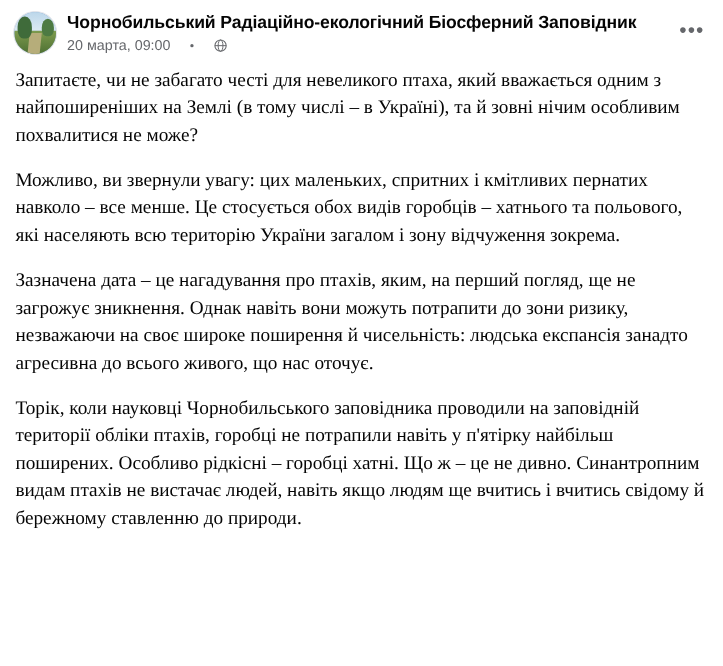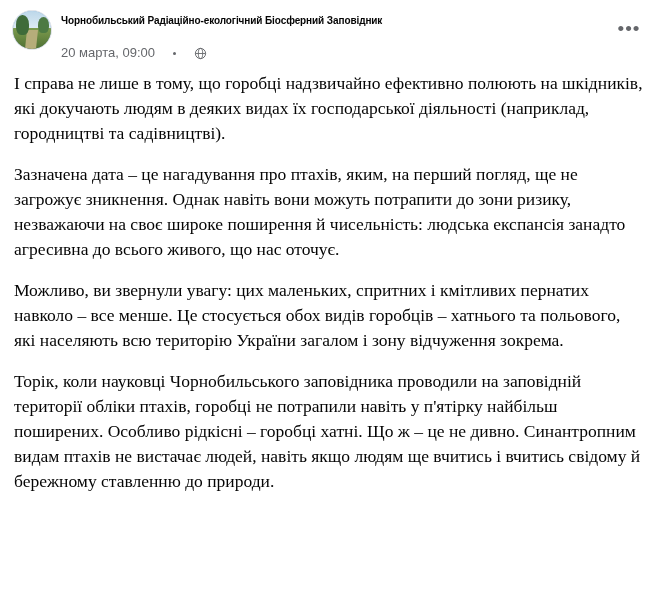--- a/index.html
+++ b/index.html
@@ -76,33 +76,33 @@
     height: 50%;
     background: #b6ad7a;
     transform: skewX(-6deg);
   }
   .header-text {
     flex: 1 1 auto;
     min-width: 0;
     padding-top: 1px;
   }
   .page-name {
-    font-size: 10px;
+    font-size: 16px;
     font-weight: bold;
     color: #050505;
     line-height: 19px;
     letter-spacing: -0.1px;
     white-space: nowrap;
     overflow: hidden;
   }
   .meta-row {
     display: flex;
     align-items: center;
     gap: 18px;
-    margin-top: 15px;
+    margin-top: 3px;
     font-size: 13px;
     color: #65676b;
     line-height: 16px;
   }
   .meta-dot {
     width: 3px;
     height: 3px;
     border-radius: 50%;
     background: #65676b;
     display: inline-block;
@@ -177,19 +177,19 @@
             <line x1="1.7" y1="8" x2="14.3" y2="8" stroke="#65676b" stroke-width="1.1"></line>
           </svg>
         </span>
       </div>
     </div>
 
     <button class="more-btn">•••</button>
   </div>
 
   <div class="post-body">
-    <p>І справа не лише в тому, що горобці надзвичайно ефективно полюють на шкідників, які докучають людям в деяких видах їх господарської діяльності (наприклад, городництві та садівництві).</p>
+    <p>Запитаєте, чи не забагато честі для невеликого птаха, який вважається одним з найпоширеніших на Землі (в тому числі – в Україні), та й зовні  нічим особливим похвалитися  не може?</p>
+    <p>Можливо, ви звернули увагу: цих маленьких, спритних і кмітливих пернатих навколо – все менше. Це стосується обох видів горобців – хатнього та польового, які населяють  всю територію України загалом і зону відчуження зокрема.</p>
     <p>Зазначена дата – це нагадування про птахів, яким, на перший погляд, ще не загрожує зникнення. Однак навіть вони можуть потрапити до зони ризику, незважаючи на своє широке поширення й чисельність: людська експансія занадто агресивна до всього живого, що нас оточує.</p>
-    <p>Можливо, ви звернули увагу: цих маленьких, спритних і кмітливих пернатих навколо – все менше. Це стосується обох видів горобців – хатнього та польового, які населяють  всю територію України загалом і зону відчуження зокрема.</p>
     <p>Торік, коли науковці Чорнобильського заповідника  проводили на заповідній території обліки птахів, горобці не потрапили навіть у п'ятірку  найбільш поширених. Особливо рідкісні – горобці хатні. Що ж – це не дивно. Синантропним видам птахів не вистачає людей, навіть якщо людям ще вчитись і вчитись свідому й бережному ставленню до природи.</p>
   </div>
 
 </div>
 
 </body></html>

